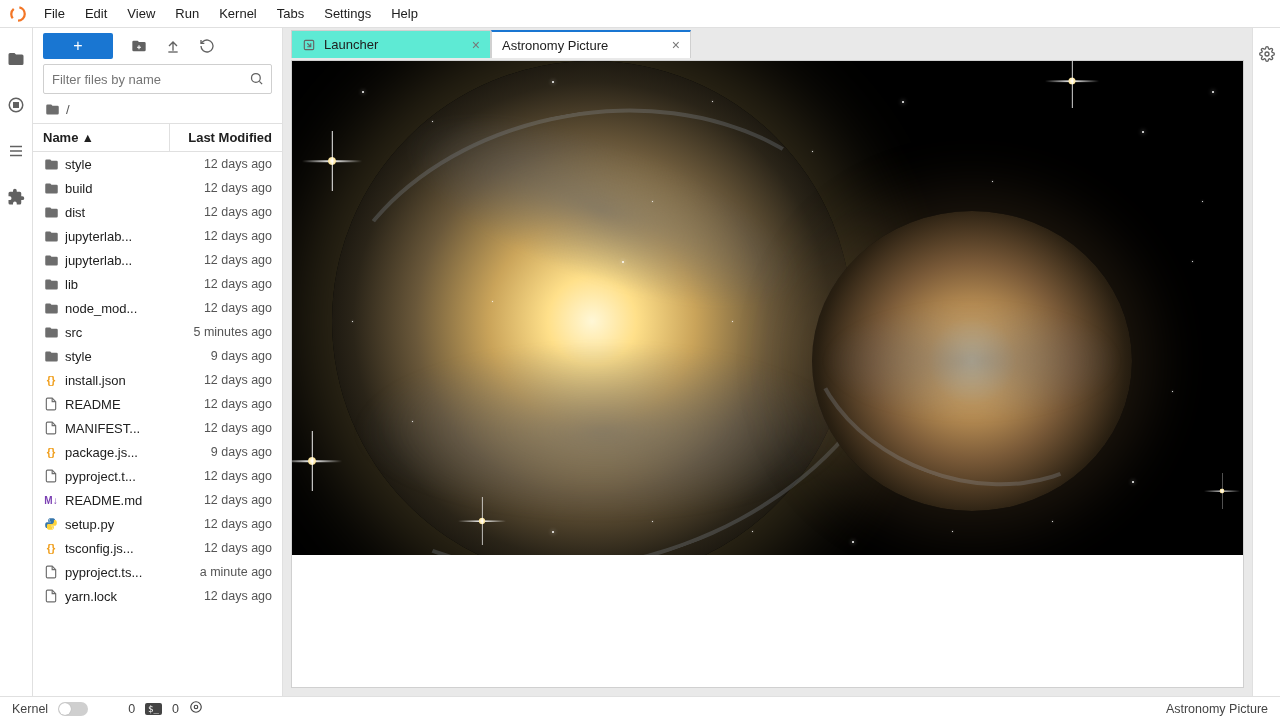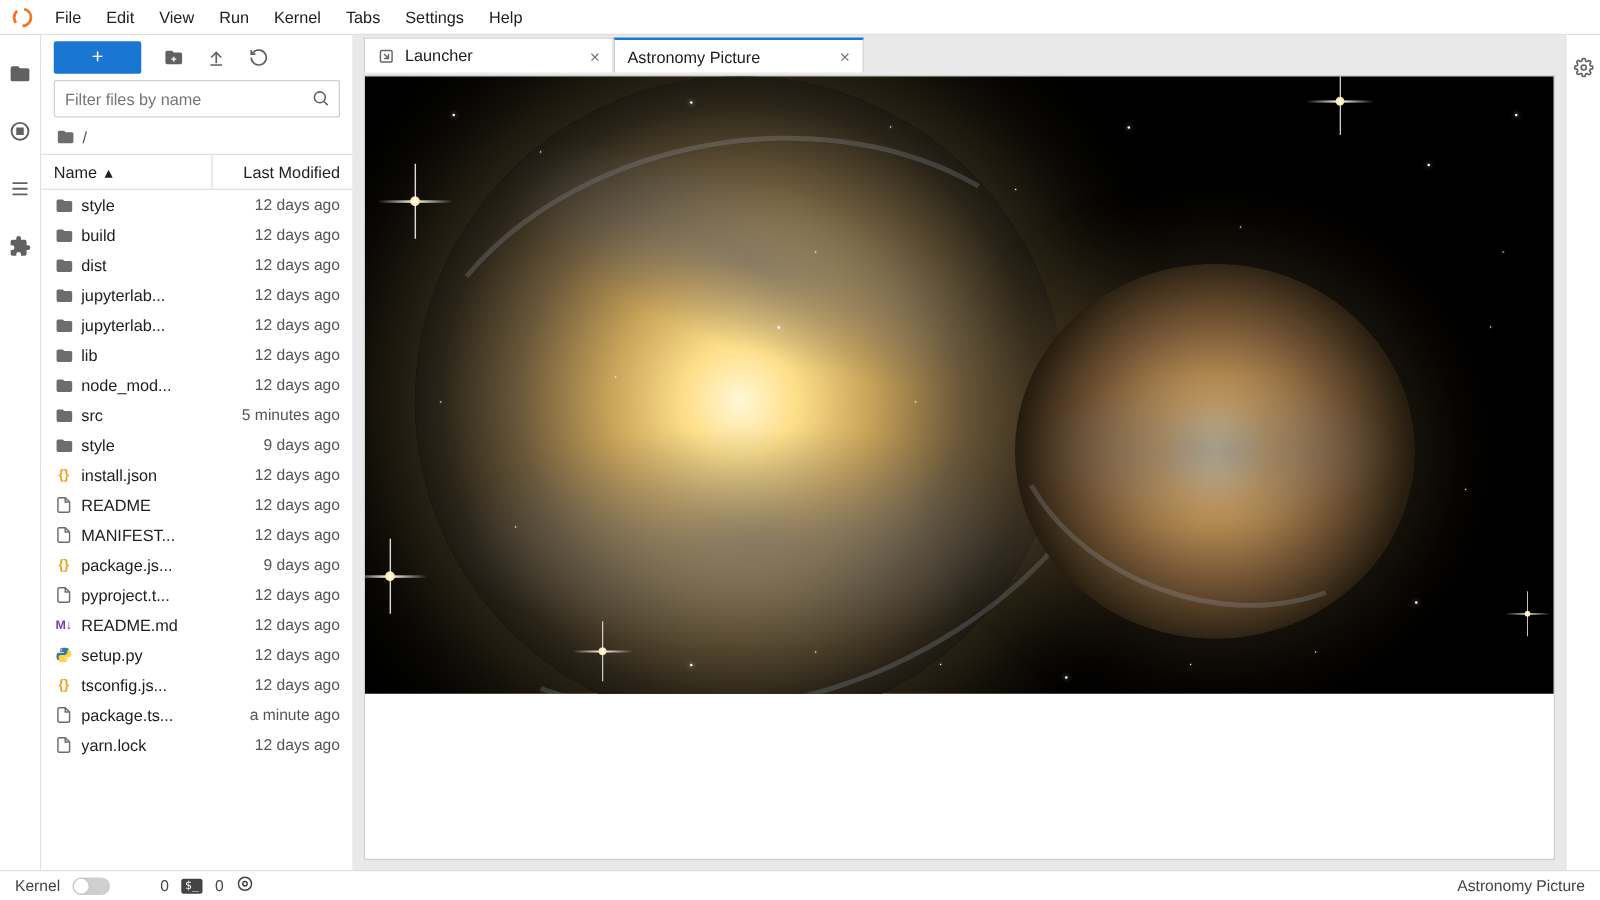--- a/index.html
+++ b/index.html
@@ -18,33 +18,33 @@
 .sb-toolbar { height:36px; display:flex; align-items:center; gap:18px; padding:0 10px; }
 .new-btn { width:70px; height:26px; background:#1976d2; border:none; border-radius:2px; color:#fff; display:flex; align-items:center; justify-content:center; cursor:pointer; font-size:16px; }
 .tool-icn { color:#616161; cursor:pointer; width:16px; height:16px; display:flex; align-items:center; justify-content:center; }
 
 .filter-wrap { padding:0 10px 8px; position:relative; }
 .filter { width:100%; height:30px; border:1px solid #cfcfcf; border-radius:2px; padding:0 28px 0 8px; font-size:13px; color:#555; }
 .filter-search { position:absolute; right:18px; top:7px; color:#616161; }
 
 .breadcrumb { display:flex; align-items:center; gap:6px; padding:0 12px 6px; color:#555; font-size:13px; }
 
-.hdr { display:flex; border-top:1px solid #e0e0e0; border-bottom:1px solid #e0e0e0; font-size:13px; font-weight:400; }
+.hdr { display:flex; border-top:1px solid #e0e0e0; border-bottom:1px solid #e0e0e0; font-size:13px; font-weight:700; }
 .hdr .col-name { flex:1; padding:6px 10px; display:flex; align-items:center; gap:6px; border-right:1px solid #e0e0e0;}
 .hdr .col-mod { width:112px; padding:6px 10px; text-align:right; }
 
 .file-list { flex:1; overflow:auto; }
 .row { display:flex; align-items:center; height:24px; font-size:13px; padding:0 10px; cursor:pointer; }
 .row .icn { width:16px; height:16px; margin-right:6px; flex-shrink:0; display:inline-flex; align-items:center; justify-content:center; }
 .row .nm { flex:1; white-space:nowrap; overflow:hidden; text-overflow:ellipsis; }
 .row .md { width:100px; text-align:right; color:#555; font-size:12.5px; }
 
 .main { flex:1; background:#e9e9e9; display:flex; flex-direction:column; position:relative; }
 .tabbar { height:30px; background:#e9e9e9; display:flex; align-items:flex-end; padding:0 8px; }
-.tab { height:28px; display:flex; align-items:center; padding:0 10px; font-size:13px; background:#ffffff; border:1px solid #d0d0d0; border-bottom:none; margin-right:0px; gap:8px; min-width:200px; cursor:pointer; position:relative;}
+.tab { height:28px; display:flex; align-items:center; padding:0 10px; font-size:13px; background:#5eead4; border:1px solid #d0d0d0; border-bottom:none; margin-right:0px; gap:8px; min-width:200px; cursor:pointer; position:relative;}
 .tab.active { background:#fff; border-top:2px solid #1976d2; }
 .tab .close { margin-left:auto; color:#777; font-size:14px; }
 .tab .ticon { width:14px; height:14px; color:#666; }
 
 .content { margin:2px 8px 8px 8px; flex:1; background:#fff; border:1px solid #d0d0d0; overflow:hidden; display:flex; flex-direction:column; }
 .picture { flex:0 0 494px; background:#000; position:relative; overflow:hidden; }
 .galaxy { position:absolute; border-radius:50%; }
 .caption { text-align:center; padding:8px; font-size:14.5px; }
 
 .right-rail { width:28px; border-left:1px solid #e0e0e0; display:flex; flex-direction:column; align-items:center; padding-top:18px; color:#616161; }
@@ -315,21 +315,21 @@
           <span class="nm">tsconfig.js...</span>
           <span class="md">12 days ago</span>
         </div>
         <div class="row">
           <span class="icn">
             <svg width="14" height="14" viewBox="0 0 24 24" fill="none" stroke="currentColor" stroke-width="2" class="c-file">
               <path d="M14 2H6a2 2 0 0 0-2 2v16a2 2 0 0 0 2 2h12a2 2 0 0 0 2-2V8z"></path>
               <polyline points="14 2 14 8 20 8"></polyline>
             </svg>
           </span>
-          <span class="nm">package.ts...</span>
+          <span class="nm">pyproject.ts...</span>
           <span class="md">a minute ago</span>
         </div>
         <div class="row">
           <span class="icn">
             <svg width="14" height="14" viewBox="0 0 24 24" fill="none" stroke="currentColor" stroke-width="2" class="c-file">
               <path d="M14 2H6a2 2 0 0 0-2 2v16a2 2 0 0 0 2 2h12a2 2 0 0 0 2-2V8z"></path>
               <polyline points="14 2 14 8 20 8"></polyline>
             </svg>
           </span>
           <span class="nm">yarn.lock</span>

